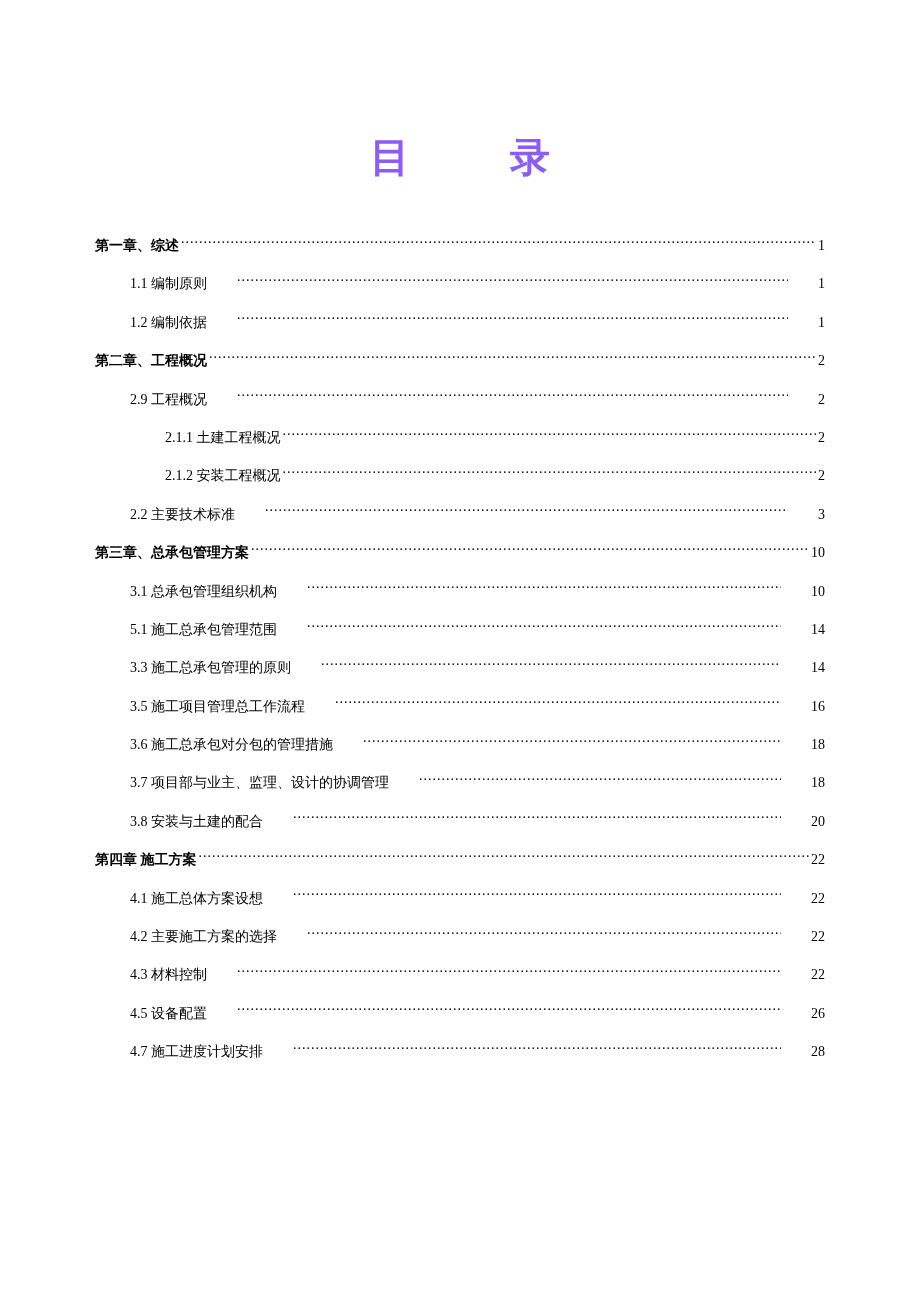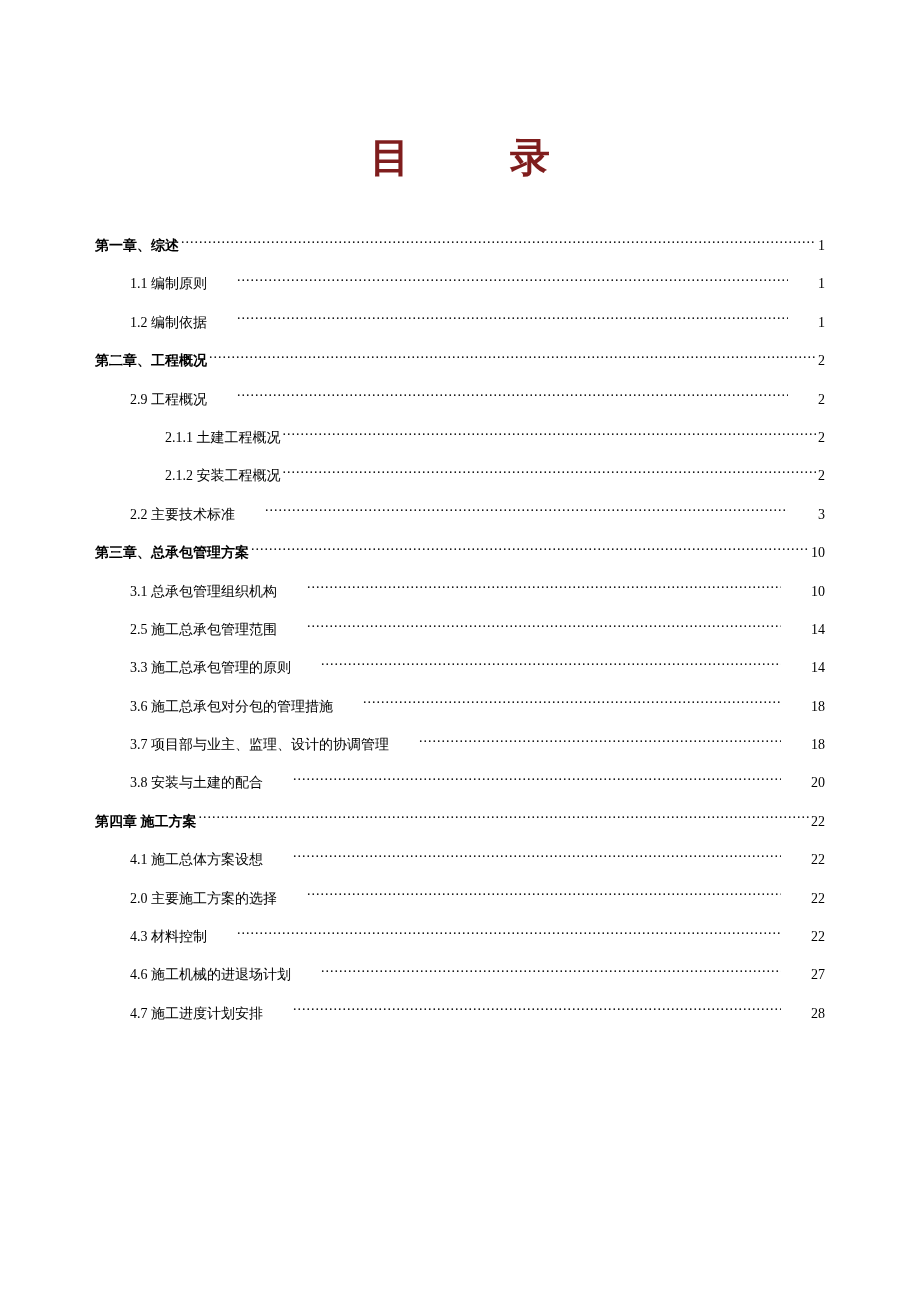--- a/index.html
+++ b/index.html
@@ -15,21 +15,21 @@
       padding: 130px 95px 100px 95px;
       position: relative;
     }
     .title-container {
       text-align: center;
       margin-bottom: 50px;
     }
     .title {
       font-size: 40px;
       font-weight: bold;
-      color: #7f1d1d;
+      color: #8b5cf6;
       letter-spacing: 0;
       display: inline-block;
     }
     .title-char1 {
       margin-right: 100px;
     }
     .toc-container {
       width: 100%;
     }
     .toc-entry {
@@ -134,28 +134,33 @@
       <span class="toc-label">第三章、总承包管理方案</span>
       <span class="toc-dots"></span>
       <span class="toc-page">10</span>
     </div>
     <div class="toc-entry level-1">
       <span class="toc-label">3.1 总承包管理组织机构</span>
       <span class="toc-dots"></span>
       <span class="toc-page">10</span>
     </div>
     <div class="toc-entry level-1">
-      <span class="toc-label">2.5  施工总承包管理范围</span>
+      <span class="toc-label">5.1  施工总承包管理范围</span>
       <span class="toc-dots"></span>
       <span class="toc-page">14</span>
     </div>
     <div class="toc-entry level-1">
       <span class="toc-label">3.3  施工总承包管理的原则</span>
       <span class="toc-dots"></span>
       <span class="toc-page">14</span>
+    </div>
+    <div class="toc-entry level-1">
+      <span class="toc-label">3.5 施工项目管理总工作流程</span>
+      <span class="toc-dots"></span>
+      <span class="toc-page">16</span>
     </div>
     <div class="toc-entry level-1">
       <span class="toc-label">3.6  施工总承包对分包的管理措施</span>
       <span class="toc-dots"></span>
       <span class="toc-page">18</span>
     </div>
     <div class="toc-entry level-1">
       <span class="toc-label">3.7 项目部与业主、监理、设计的协调管理</span>
       <span class="toc-dots"></span>
       <span class="toc-page">18</span>
@@ -169,32 +174,32 @@
       <span class="toc-label">第四章  施工方案</span>
       <span class="toc-dots"></span>
       <span class="toc-page">22</span>
     </div>
     <div class="toc-entry level-1">
       <span class="toc-label">4.1 施工总体方案设想</span>
       <span class="toc-dots"></span>
       <span class="toc-page">22</span>
     </div>
     <div class="toc-entry level-1">
-      <span class="toc-label">2.0  主要施工方案的选择</span>
+      <span class="toc-label">4.2  主要施工方案的选择</span>
       <span class="toc-dots"></span>
       <span class="toc-page">22</span>
     </div>
     <div class="toc-entry level-1">
       <span class="toc-label">4.3 材料控制</span>
       <span class="toc-dots"></span>
       <span class="toc-page">22</span>
     </div>
     <div class="toc-entry level-1">
-      <span class="toc-label">4.6 施工机械的进退场计划</span>
-      <span class="toc-dots"></span>
-      <span class="toc-page">27</span>
+      <span class="toc-label">4.5  设备配置</span>
+      <span class="toc-dots"></span>
+      <span class="toc-page">26</span>
     </div>
     <div class="toc-entry level-1">
       <span class="toc-label">4.7  施工进度计划安排</span>
       <span class="toc-dots"></span>
       <span class="toc-page">28</span>
     </div>
   </div>
 
 </body></html>

